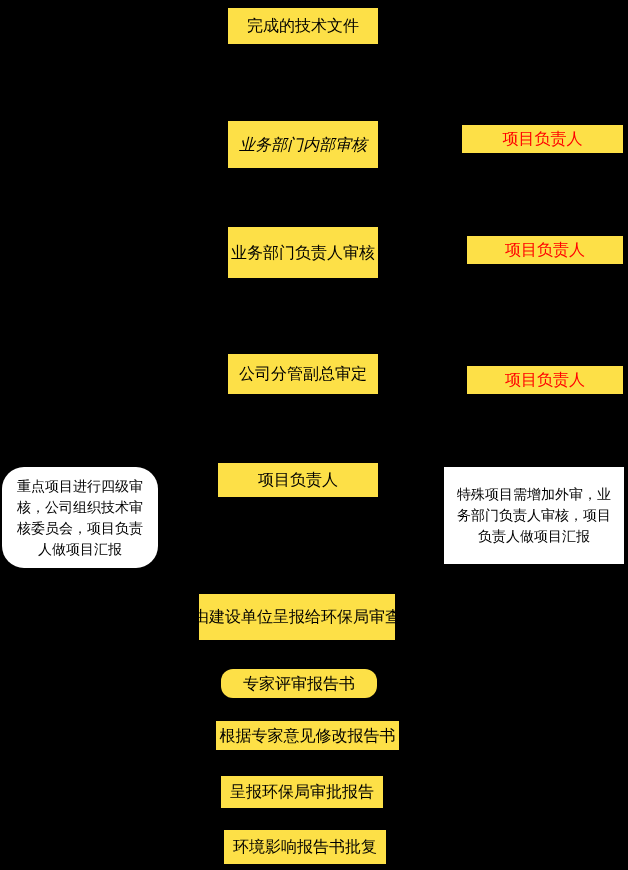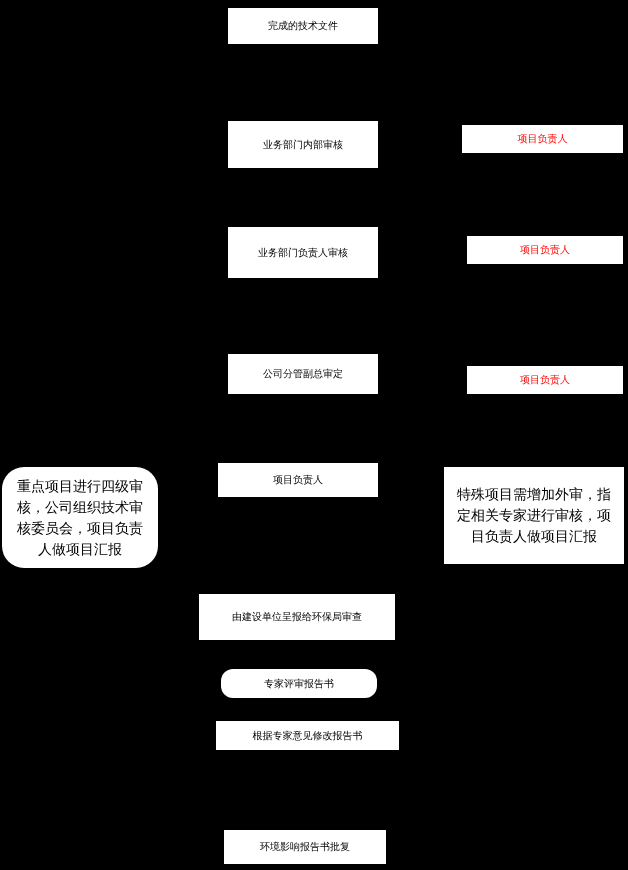--- a/index.html
+++ b/index.html
@@ -10,27 +10,27 @@
   .canvas {
     position: relative;
     width: 628px;
     height: 870px;
     background: #000000;
     overflow: hidden;
     font-family: "Liberation Sans", "DejaVu Sans", sans-serif;
   }
   .node {
     position: absolute;
-    background: #ffffff;
+    background: #fde047;
     color: #000000;
     display: flex;
     align-items: center;
     justify-content: center;
     text-align: center;
-    font-size: 10px;
+    font-size: 16px;
     line-height: 1.35;
     box-sizing: border-box;
     padding: 2px 6px;
     white-space: nowrap;
   }
   .node.red {
     color: #ff0000;
   }
   .note {
     position: absolute;
@@ -47,40 +47,41 @@
     white-space: normal;
   }
 </style>
 </head>
 <body>
 
 <div class="canvas">
 
   <div class="node" style="left:228px; top:8px; width:150px; height:36px;">完成的技术文件</div>
 
-  <div class="node" style="left:228px; top:121px; width:150px; height:47px;">业务部门内部审核</div>
+  <div class="node" style="left:228px; top:121px; width:150px; height:47px;font-style:italic;">业务部门内部审核</div>
 
   <div class="node" style="left:228px; top:227px; width:150px; height:51px;">业务部门负责人审核</div>
 
   <div class="node" style="left:228px; top:354px; width:150px; height:40px;">公司分管副总审定</div>
 
   <div class="node" style="left:218px; top:463px; width:160px; height:34px;">项目负责人</div>
 
   <div class="node" style="left:199px; top:594px; width:196px; height:46px;">由建设单位呈报给环保局审查</div>
 
   <div class="node" style="left:221px; top:669px; width:156px; height:29px;border-radius:12px;">专家评审报告书</div>
 
   <div class="node" style="left:216px; top:721px; width:183px; height:29px;">根据专家意见修改报告书</div>
 
+  <div class="node" style="left:221px; top:776px; width:162px; height:32px;">呈报环保局审批报告</div>
 
   <div class="node" style="left:224px; top:830px; width:162px; height:34px;">环境影响报告书批复</div>
 
   <div class="node red" style="left:462px; top:125px; width:161px; height:28px;">项目负责人</div>
 
   <div class="node red" style="left:467px; top:236px; width:156px; height:28px;">项目负责人</div>
 
   <div class="node red" style="left:467px; top:366px; width:156px; height:28px;">项目负责人</div>
 
   <div class="note" style="left:2px; top:467px; width:156px; height:101px;border-radius:22px;">重点项目进行四级审核，公司组织技术审核委员会，项目负责人做项目汇报</div>
 
-  <div class="note" style="left:444px; top:467px; width:180px; height:97px;">特殊项目需增加外审，指定相关专家进行审核，项目负责人做项目汇报</div>
+  <div class="note" style="left:444px; top:467px; width:180px; height:97px;">特殊项目需增加外审，业务部门负责人审核，项目负责人做项目汇报</div>
 
 </div>
 
 </body></html>

